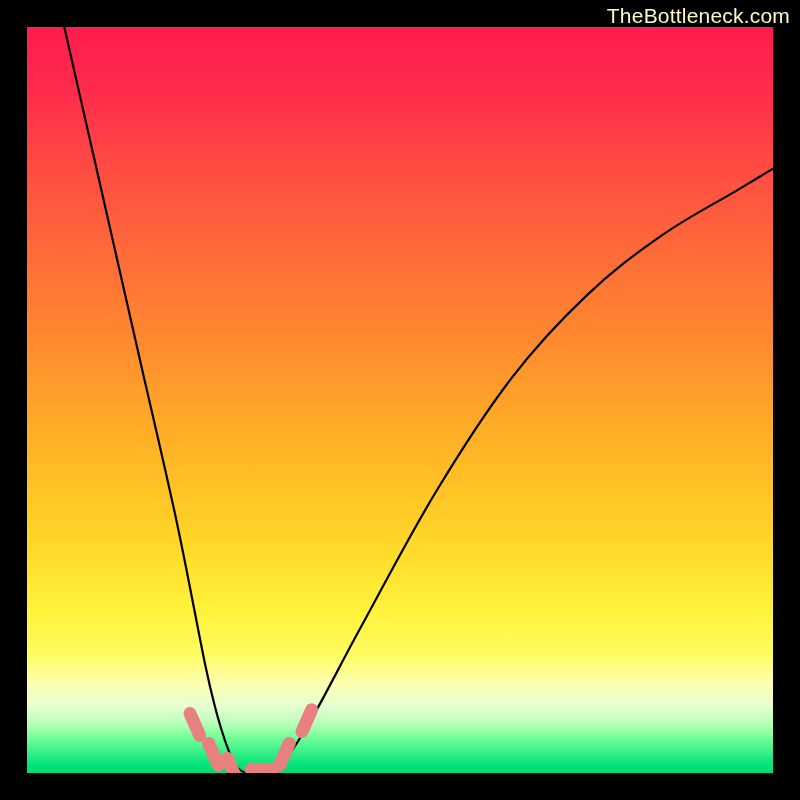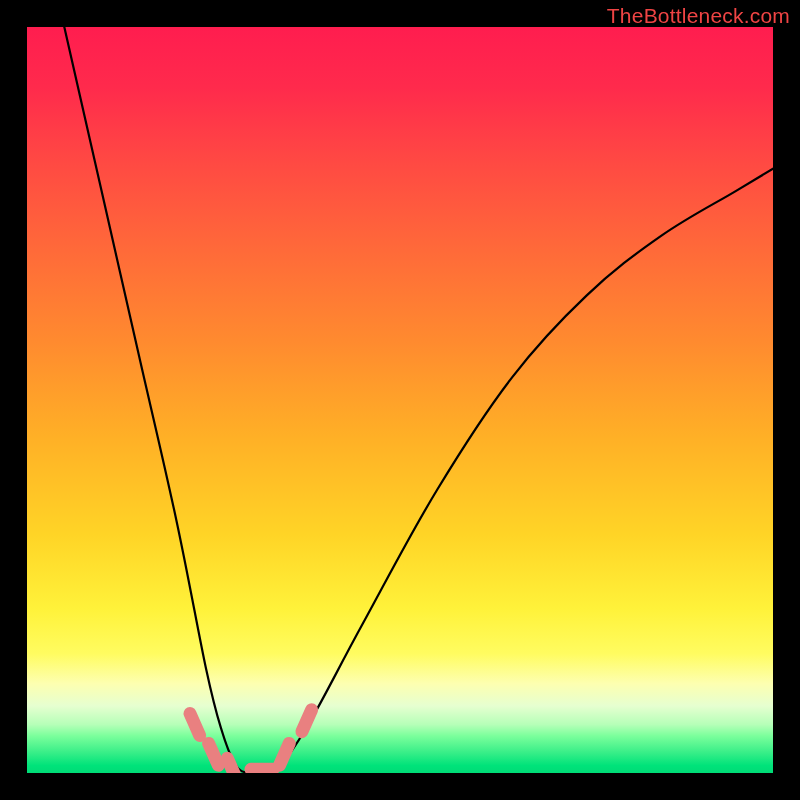--- a/index.html
+++ b/index.html
@@ -33,21 +33,21 @@
       #7cff9c 95%,
       #40f08a 97%,
       #00e37a 99%,
       #00db76 100%
     );
   }
   .attribution {
     position: absolute;
     top: 4px;
     right: 10px;
-    color: #ef4444;
+    color: #fef9c3;
     font-size: 21px;
     font-weight: 500;
     letter-spacing: 0.2px;
     font-family: Arial, Helvetica, sans-serif;
   }
   svg.curve {
     position: absolute;
     left: 0;
     top: 0;
     width: 746px;

